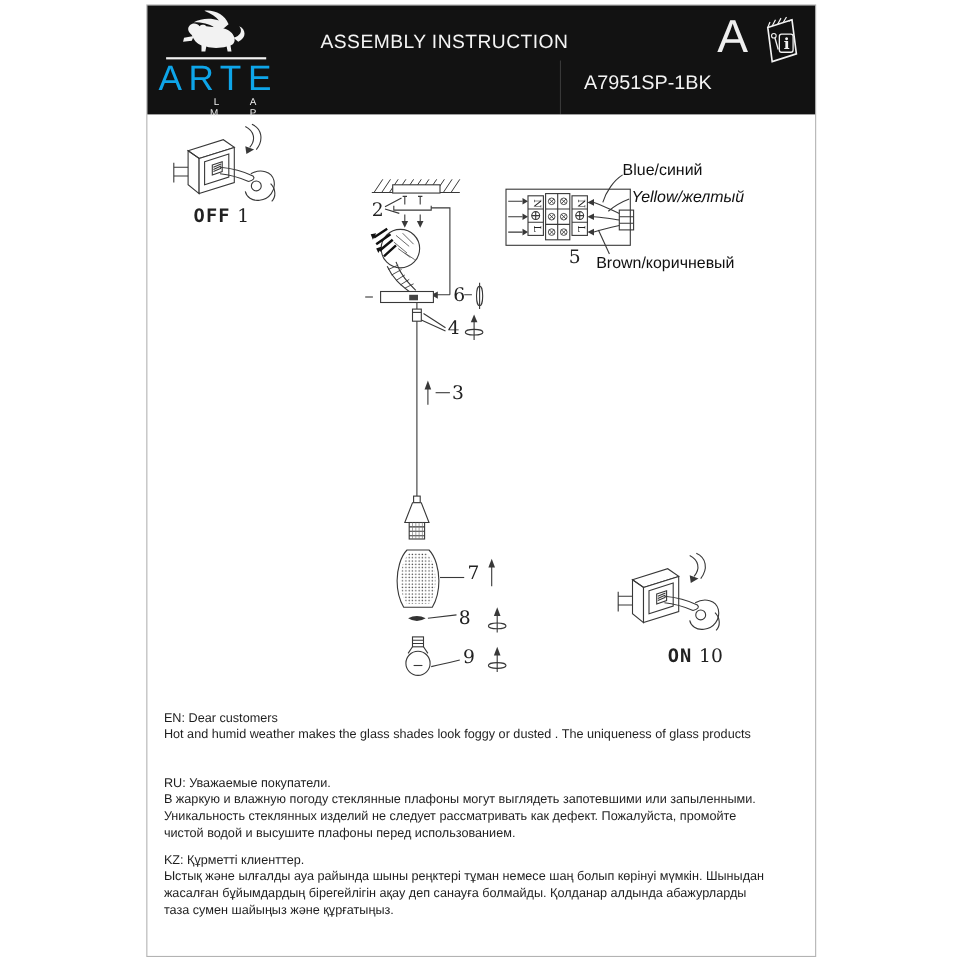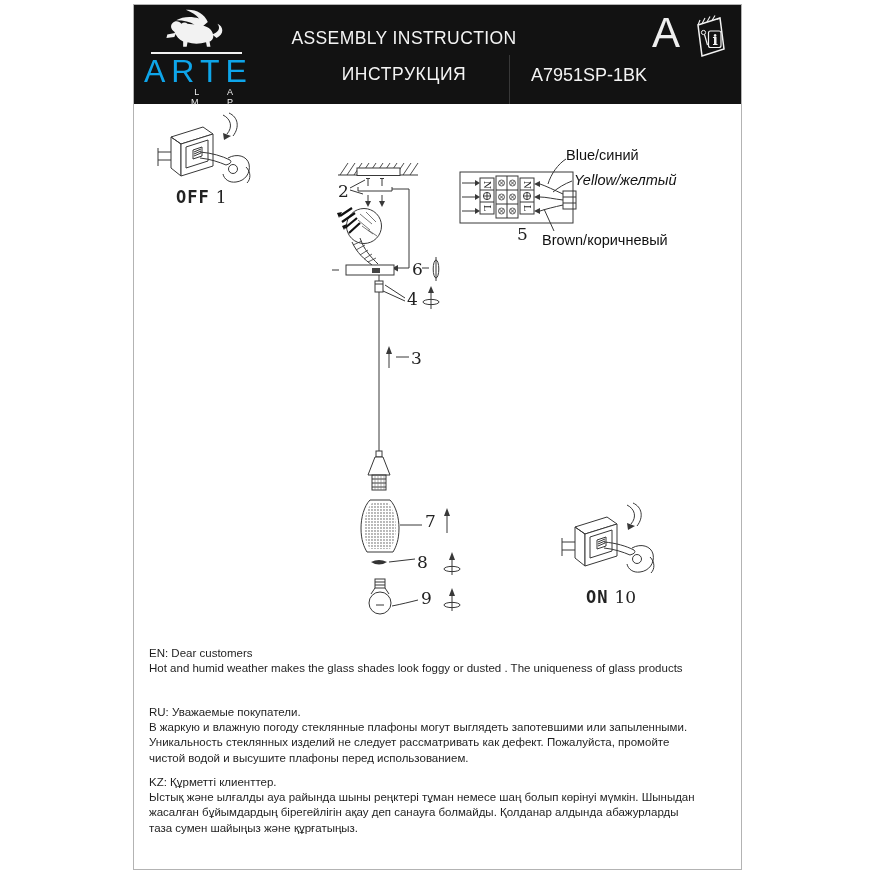--- a/index.html
+++ b/index.html
@@ -46,21 +46,20 @@
       <svg class="logo-griffin" viewBox="0 0 96 50">
         <path d="M58,16 C54,6 44,1 33,2 C40,5 45,8 48,12 C39,9 29,10 22,14 C31,14 38,16 43,19 C35,19 28,22 24,26 C32,25 40,25 46,26 Z" fill="#f2f2f2"></path>
         <path d="M20,27 C16,24 15,20 18,17 C21,14 26,15 28,18 C30,16 33,16 35,18 L52,20 C58,21 63,25 64,30 C65,34 63,37 60,38 L61,44 L57,44 L56,39 C49,41 41,41 35,39 L34,44 L30,44 L30,38 C25,36 22,32 20,27 Z" fill="#f2f2f2"></path>
         <path d="M63,30 C70,28 73,23 69,18 C76,21 77,30 68,34 Z" fill="#f2f2f2"></path>
         <path d="M22,28 L12,30 L11,34 L20,33 Z" fill="#f2f2f2"></path>
       </svg>
       <div class="logo-rule"></div>
       <div class="logo-arte">ARTE</div>
       <div class="logo-lamp">L A M P</div>
       <div class="hdr-title1">ASSEMBLY INSTRUCTION</div>
-      <div class="hdr-title2">ИНСТРУКЦИЯ</div>
       <div class="hdr-div"></div>
       <div class="hdr-model">A7951SP-1BK</div>
       <div class="hdr-A">A</div>
       <svg class="hdr-book" viewBox="0 0 40 52">
         <path d="M8,14 L30,7 L34,38 L12,45 Z" fill="none" stroke="#f2f2f2" stroke-width="1.5"></path>
         <path d="M8,14 L10,9 M12,12.7 L15,7 M17,11 L20,5.5 M22,9.5 L25,4.5 M27,8.2 L30,7" fill="none" stroke="#f2f2f2" stroke-width="1.1"></path>
         <circle cx="13.5" cy="21.5" r="2.1" fill="none" stroke="#f2f2f2" stroke-width="1"></circle>
         <path d="M14.5,23.5 L17.5,34" stroke="#f2f2f2" stroke-width="1.2"></path>
         <rect x="18.5" y="20" width="12.5" height="16.5" rx="2" fill="none" stroke="#f2f2f2" stroke-width="1.2"></rect>
         <text x="22.5" y="33.5" font-family="DejaVu Serif, serif" font-weight="bold" font-size="14" fill="#f2f2f2">i</text>
@@ -201,21 +200,21 @@
           <path d="M258,502 C268,500 276,498 284,496"></path>
           <path d="M318,507 L318,488"></path>
           <polygon points="315,492 321,492 318,484" fill="#383838" stroke="none"></polygon>
           <ellipse cx="318" cy="501" rx="8" ry="2.6"></ellipse>
         </g>
       </svg>
 
       <div class="lbl sw" style="left:42px;top:83px;">
         <span>OFF</span><span class="n">1</span>
       </div>
-      <div class="lbl sw" style="left:452px;top:483px;">
+      <div class="lbl sw" style="left:473px;top:483px;">
         <span>ON</span><span class="n">10</span>
       </div>
       <div class="lbl num" style="left:204px;top:77px;">2</div>
       <div class="lbl num" style="left:277px;top:244px;">3</div>
       <div class="lbl num" style="left:273px;top:185px;">4</div>
       <div class="lbl num" style="left:383px;top:120px;">5</div>
       <div class="lbl num" style="left:278px;top:155px;">6</div>
       <div class="lbl num" style="left:291px;top:407px;">7</div>
       <div class="lbl num" style="left:283px;top:448px;">8</div>
       <div class="lbl num" style="left:287px;top:484px;">9</div>

